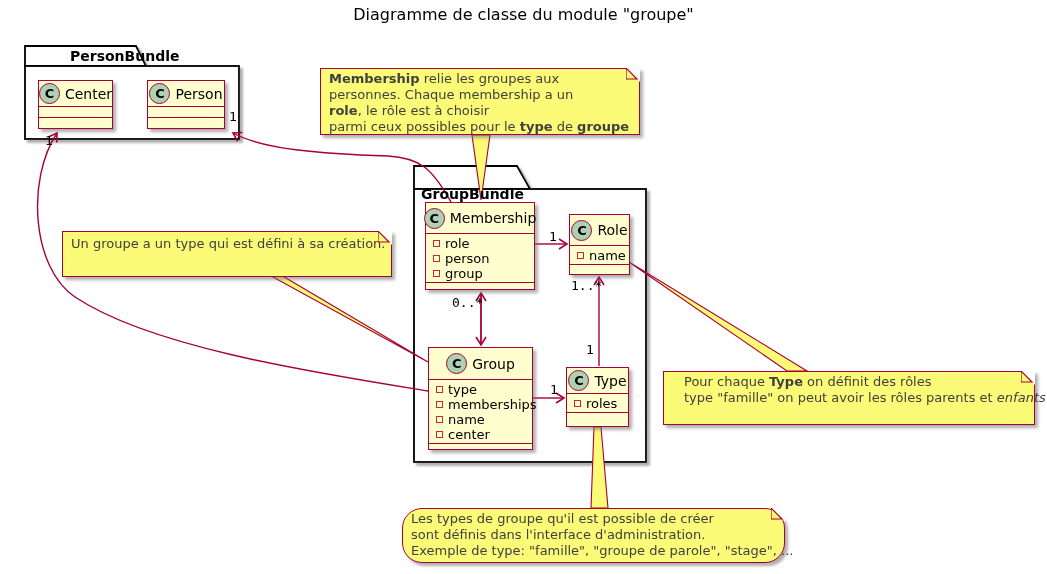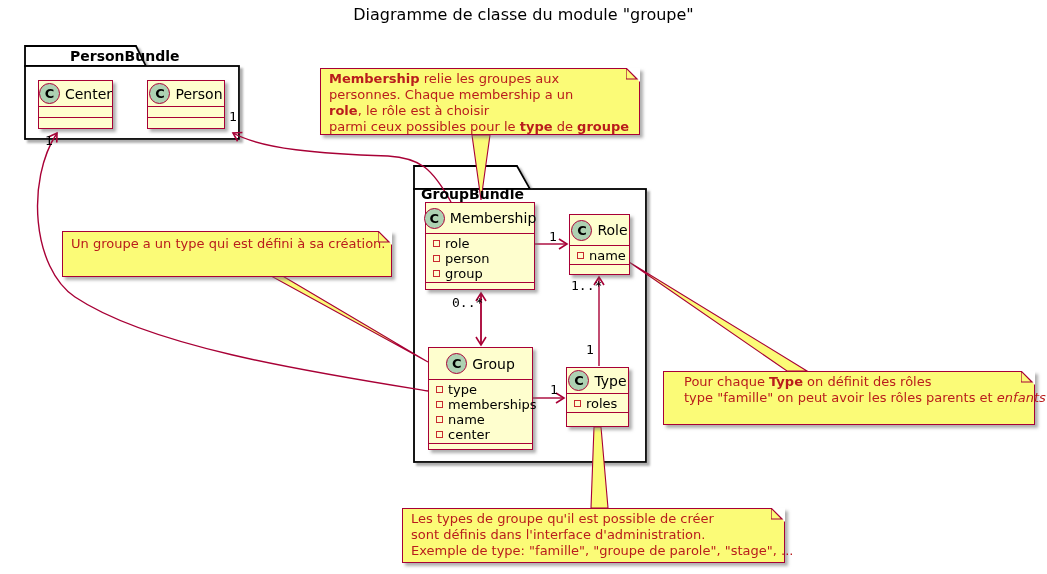--- a/index.html
+++ b/index.html
@@ -18,21 +18,21 @@
            box-sizing:border-box;color:#000;flex:none;}
   .cname{font-size:14px;color:#000;white-space:nowrap;}
   .uml-attrs{border-top:1.5px solid #A80036;padding:2px 0 1px;flex:none;}
   .attr-row{display:flex;align-items:center;font-size:13px;line-height:15px;
             padding-left:7px;white-space:nowrap;color:#000;}
   .field-icon{width:7px;height:7px;border:1.3px solid #C82930;margin-right:5px;flex:none;box-sizing:border-box;background:#FEFECE;}
   .empty-comp{border-top:1.5px solid #A80036;height:10px;flex:none;}
   .uml-methods{border-top:1.5px solid #A80036;flex:1;}
   .note{position:absolute;z-index:1;background:#FBFB77;border:1.4px solid #A80036;
         box-sizing:border-box;box-shadow:3px 3px 3px rgba(110,110,110,.55);
-        font-size:13px;color:#b91c1c;padding:2px 8px 0 8px;}
+        font-size:13px;color:#404040;padding:2px 8px 0 8px;}
   .note .note-line{line-height:16px;white-space:nowrap;}
   .fold{position:absolute;top:-1.4px;right:-1.4px;}
   .mult{position:absolute;z-index:3;font-family:"DejaVu Sans Mono",monospace;
         font-size:13px;color:#000;white-space:nowrap;}
 </style>
 </head>
 <body>
 
 <div class="title">Diagramme de classe du module "groupe"</div>
 
@@ -191,21 +191,21 @@
 
 <div class="note" style="left:663px;top:371px;width:372px;height:54px;padding-left:20px;">
   <svg class="fold" width="14" height="14">
     <polygon points="0,0 14,0 14,14" fill="#ffffff"></polygon>
     <polygon points="0,0 11,11 0,11" fill="#FBFB77" stroke="#A80036" stroke-width="1.2"></polygon>
   </svg>
 <div class="note-line"><span>Pour chaque </span><span style="font-weight: bold;">Type</span><span> on définit des rôles</span></div>
     <div class="note-line"><span>type "famille" on peut avoir les rôles </span><span style=" text-align: right;">parents</span><span> et </span><span style="font-style: italic;">enfants</span><span>.</span></div>
   </div>
 
-<div class="note" style="left:402px;top:508px;width:383px;height:55px;">
+<div class="note" style="left:402px;top:508px;width:383px;height:55px;border-radius:20px;">
   <svg class="fold" width="14" height="14">
     <polygon points="0,0 14,0 14,14" fill="#ffffff"></polygon>
     <polygon points="0,0 11,11 0,11" fill="#FBFB77" stroke="#A80036" stroke-width="1.2"></polygon>
   </svg>
 <div class="note-line"><span>Les types de groupe qu'il est possible de créer</span></div>
     <div class="note-line"><span>sont définis dans l'interface d'administration.</span></div>
     <div class="note-line"><span>Exemple de type: "famille", "groupe de parole", "stage", ...</span></div>
   </div>
 
 <div class="mult" style="left:549px;top:229px;">1</div>

